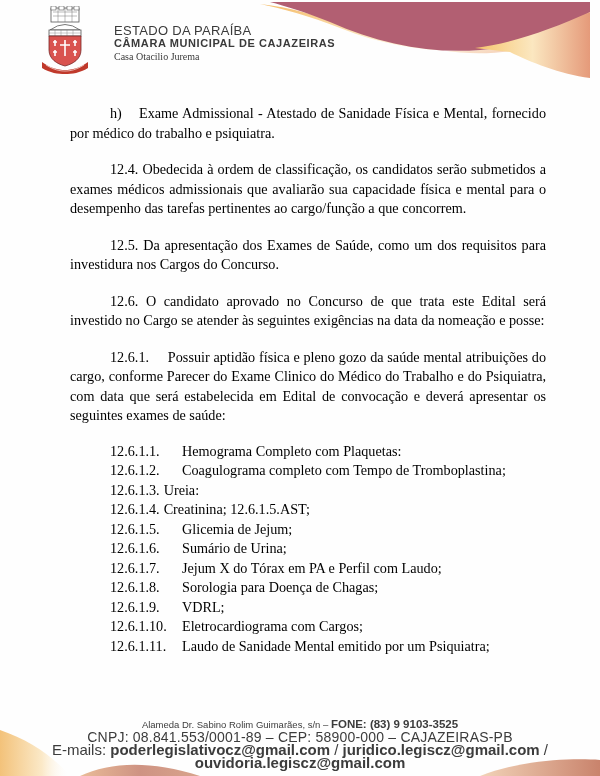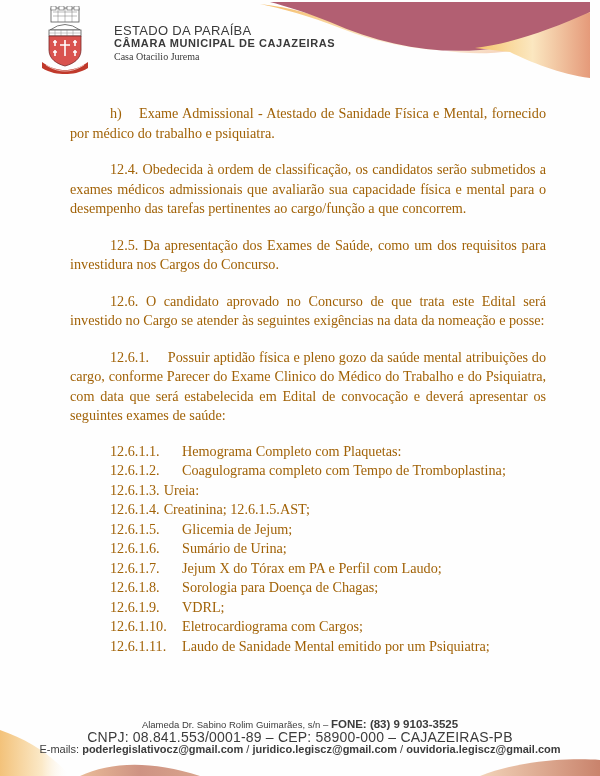--- a/index.html
+++ b/index.html
@@ -58,21 +58,21 @@
       line-height: 13px;
     }
     
     .content {
       position: absolute;
       left: 70px;
       top: 104px;
       width: 476px;
       font-size: 14.2px;
       line-height: 19.5px;
-      color: #a16207;
+      color: #000000;
     }
     .para {
       text-align: justify;
       margin: 0 0 17px 0;
       text-indent: 40px;
     }
     .para.no-gap { margin-bottom: 16px; }
     .list {
       margin: 0;
       padding: 0;
@@ -95,21 +95,21 @@
       left: 0; top: 718px;
       width: 600px;
       text-align: center;
       font-family: "Liberation Sans", "DejaVu Sans", sans-serif;
       color: #3c3c3c;
       z-index: 2;
     }
     .footer-line1 { font-size: 9.5px; line-height: 13px; }
     .footer-line1 .phone { font-size: 11.5px; font-weight: bold; }
     .footer-line2 { font-size: 14px; line-height: 12px; letter-spacing: 0.2px; }
-    .footer-line3 { font-size: 11px; line-height: 13px; }
+    .footer-line3 { font-size: 15px; line-height: 13px; }
     .footer-line3 b { font-weight: bold; }
     .footer-swoosh {
       position: absolute;
       left: 0; bottom: 0;
       width: 600px; height: 46px;
       z-index: 1;
     }
   </style>
 </head>
 <body>

